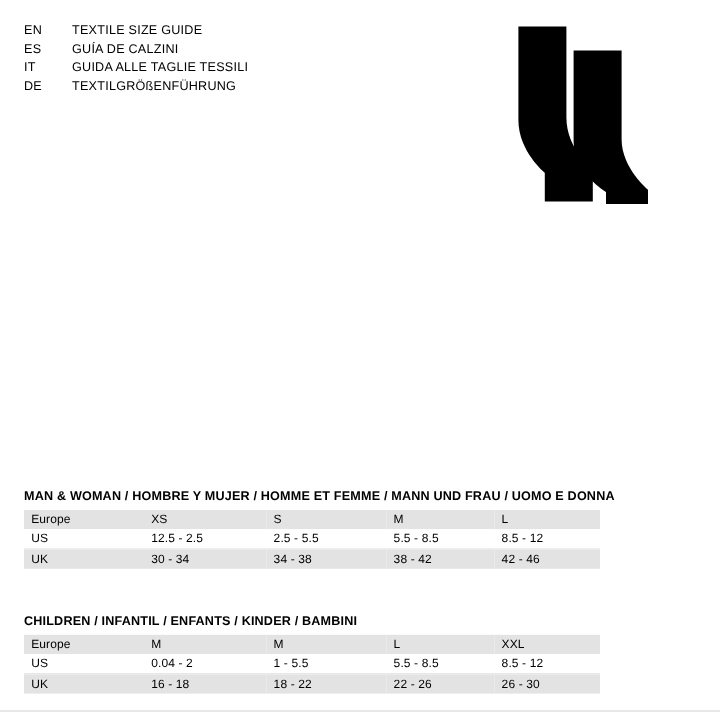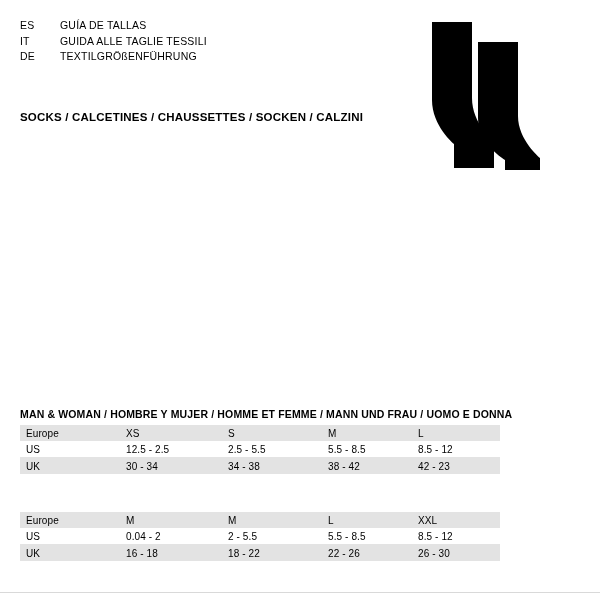--- a/index.html
+++ b/index.html
@@ -123,34 +123,37 @@
     background: #d9d9d9;
   }
 </style>
 </head>
 <body>
 
 <div class="page">
 
   <div class="lang-block">
     <div class="lang-row">
+      <span class="lang-code">EN</span>
+      <span class="lang-text">TEXTILE SIZE GUIDE</span>
+    </div>
+    <div class="lang-row">
       <span class="lang-code">ES</span>
-      <span class="lang-text">GUÍA DE TALLAS</span>
+      <span class="lang-text">GUÍA DE CALZINI</span>
     </div>
     <div class="lang-row">
       <span class="lang-code">IT</span>
       <span class="lang-text">GUIDA ALLE TAGLIE TESSILI</span>
     </div>
     <div class="lang-row">
       <span class="lang-code">DE</span>
       <span class="lang-text">TEXTILGRÖßENFÜHRUNG</span>
     </div>
   </div>
 
-  <div class="socks-title">SOCKS / CALCETINES / CHAUSSETTES / SOCKEN / CALZINI</div>
 
   <div class="sock-art">
     <svg width="165" height="150" viewBox="0 0 165 150" xmlns="http://www.w3.org/2000/svg">
 
       <g>
         <path d="M22 2 L62 2 L62 78 C62 104 84 122 84 122 L84 148 L44 148 L44 124 C44 124 22 106 22 80 Z" fill="#000000"></path>
         <circle cx="78" cy="86" r="13" fill="#ffffff"></circle>
       </g>
 
       <g>
@@ -183,47 +186,48 @@
           <td>12.5 - 2.5</td>
           <td>2.5 - 5.5</td>
           <td>5.5 - 8.5</td>
           <td>8.5 - 12</td>
         </tr>
         <tr class="shaded last">
           <td>UK</td>
           <td>30 - 34</td>
           <td>34 - 38</td>
           <td>38 - 42</td>
-          <td>42 - 23</td>
+          <td>42 - 46</td>
         </tr>
       </tbody>
     </table>
   </div>
 
   <div class="table-section section-children">
+    <div class="table-title">CHILDREN / INFANTIL / ENFANTS / KINDER / BAMBINI</div>
     <table class="size-table">
       <colgroup>
         <col class="c0">
           <col class="c1">
           <col class="c2">
           <col class="c3">
           <col class="c4">
       </colgroup>
       <tbody>
         <tr class="shaded">
           <td>Europe</td>
           <td>M</td>
           <td>M</td>
           <td>L</td>
           <td>XXL</td>
         </tr>
         <tr class="plain">
           <td>US</td>
           <td>0.04 - 2</td>
-          <td>2 - 5.5</td>
+          <td>1 - 5.5</td>
           <td>5.5 - 8.5</td>
           <td>8.5 - 12</td>
         </tr>
         <tr class="shaded last">
           <td>UK</td>
           <td>16 - 18</td>
           <td>18 - 22</td>
           <td>22 - 26</td>
           <td>26 - 30</td>
         </tr>

